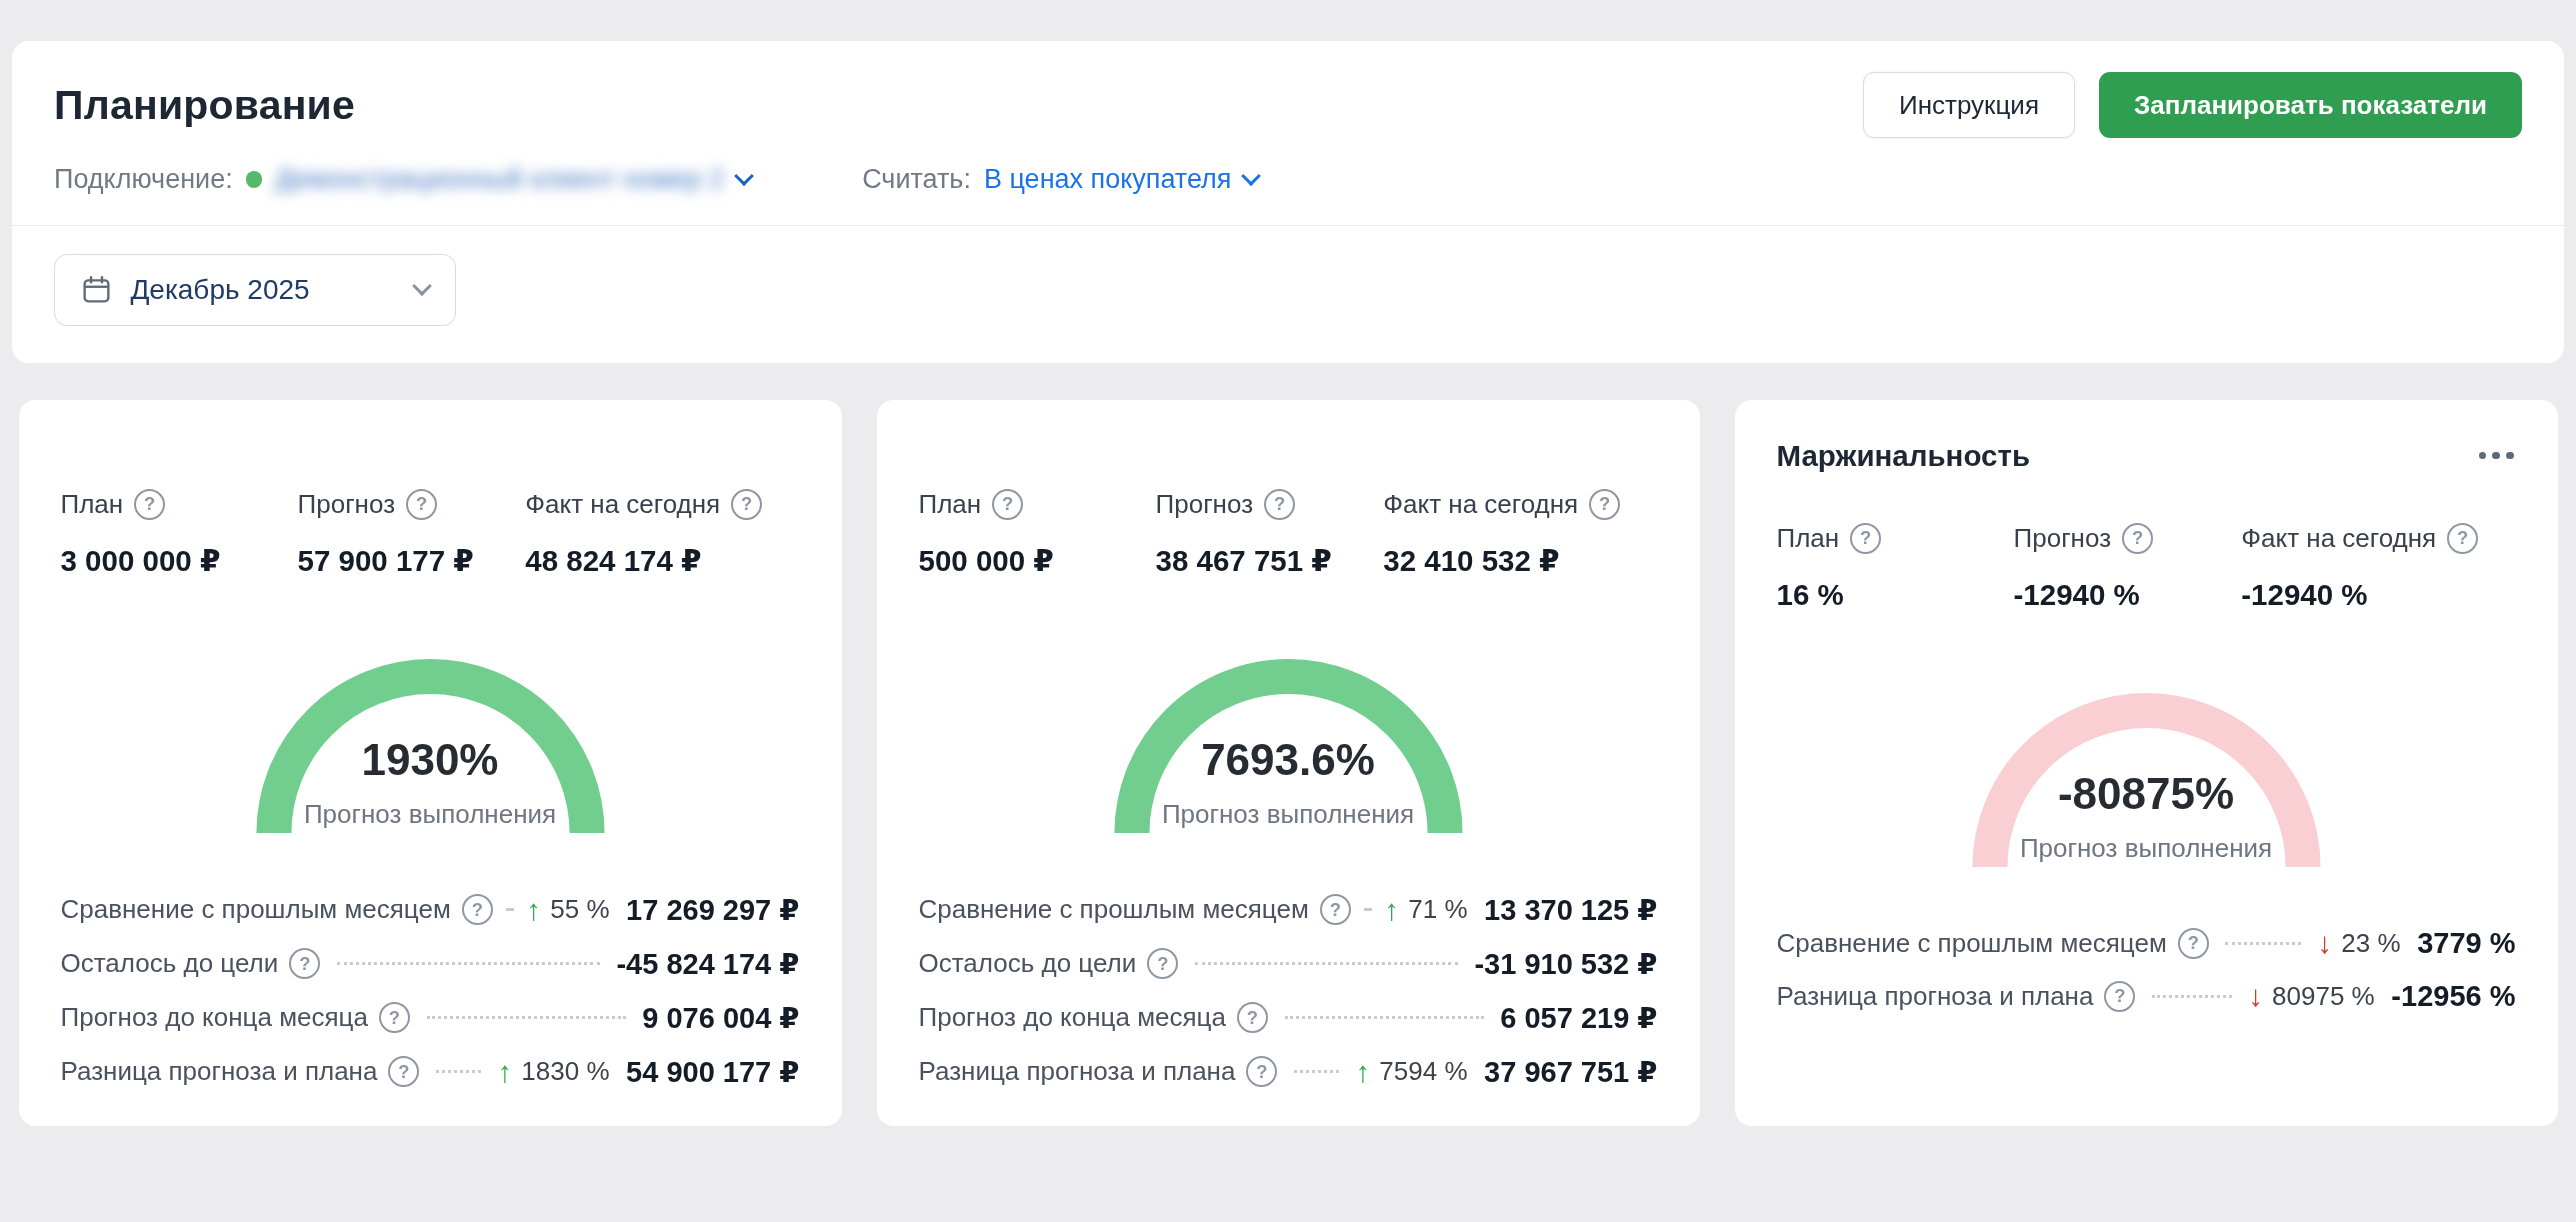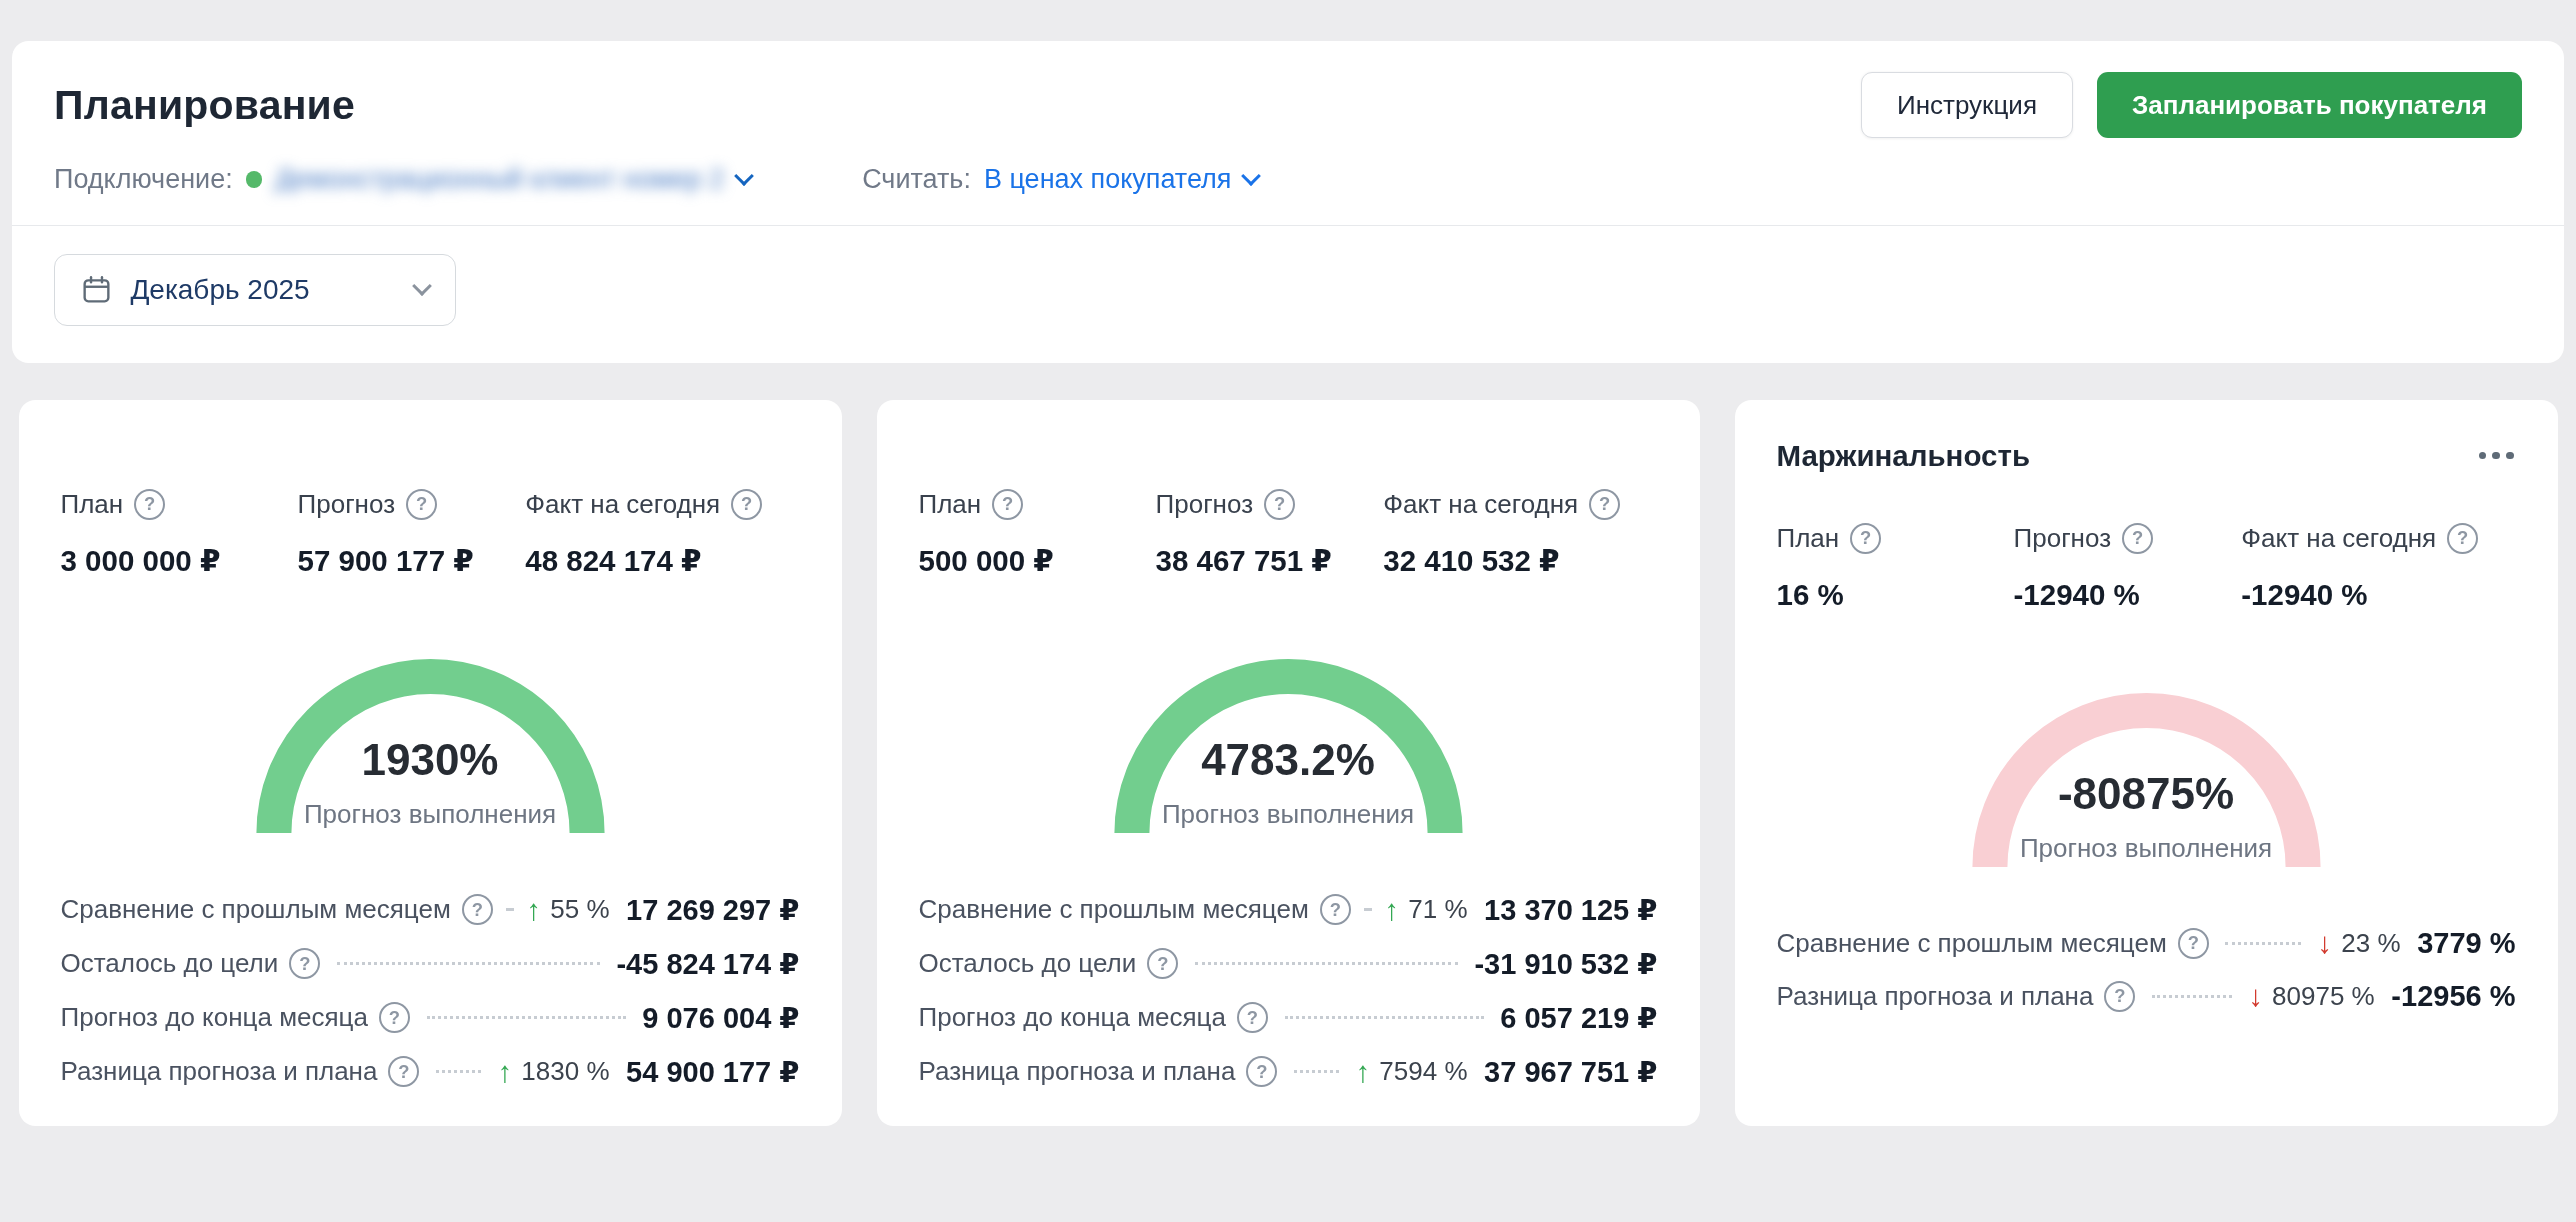--- a/index.html
+++ b/index.html
@@ -102,21 +102,21 @@
 </head>
 <body>
 
 <div class="page">
 
   <section class="panel header-panel">
     <div class="header-row">
       <h1>Планирование</h1>
       <div class="header-actions">
         <button class="btn btn-outline">Инструкция</button>
-        <button class="btn btn-green">Запланировать покупателя</button>
+        <button class="btn btn-green">Запланировать показатели</button>
       </div>
     </div>
 
     <div class="filters-row">
       <div class="filter">
         <span class="flabel">Подключение:</span>
         <span class="dot"></span>
         <span class="masked">Демонстрационный клиент номер 2</span>
         <span class="chev navy"></span>
       </div>
@@ -241,21 +241,21 @@
               <span>Факт на сегодня</span>
               <span class="qicon">?</span>
             </div>
           <div class="stat-value">32 410 532 ₽</div>
         </div>
       </div>
       <div class="gauge">
         <svg viewBox="0 0 378 190">
           <path d="M 19 189 A 170 170 0 0 1 359 189" fill="none" stroke-width="38" stroke="#72ce8e"></path>
         </svg>
-        <div class="gauge-value">4783.2%</div>
+        <div class="gauge-value">7693.6%</div>
         <div class="gauge-label">Прогноз выполнения</div>
       </div>
       <div class="rows">
         <div class="row">
           <span class="row-label">
               <span>Сравнение с прошлым месяцем</span>
               <span class="qicon">?</span>
             </span>
           <span class="leader"></span>
           <span class="trend up">

